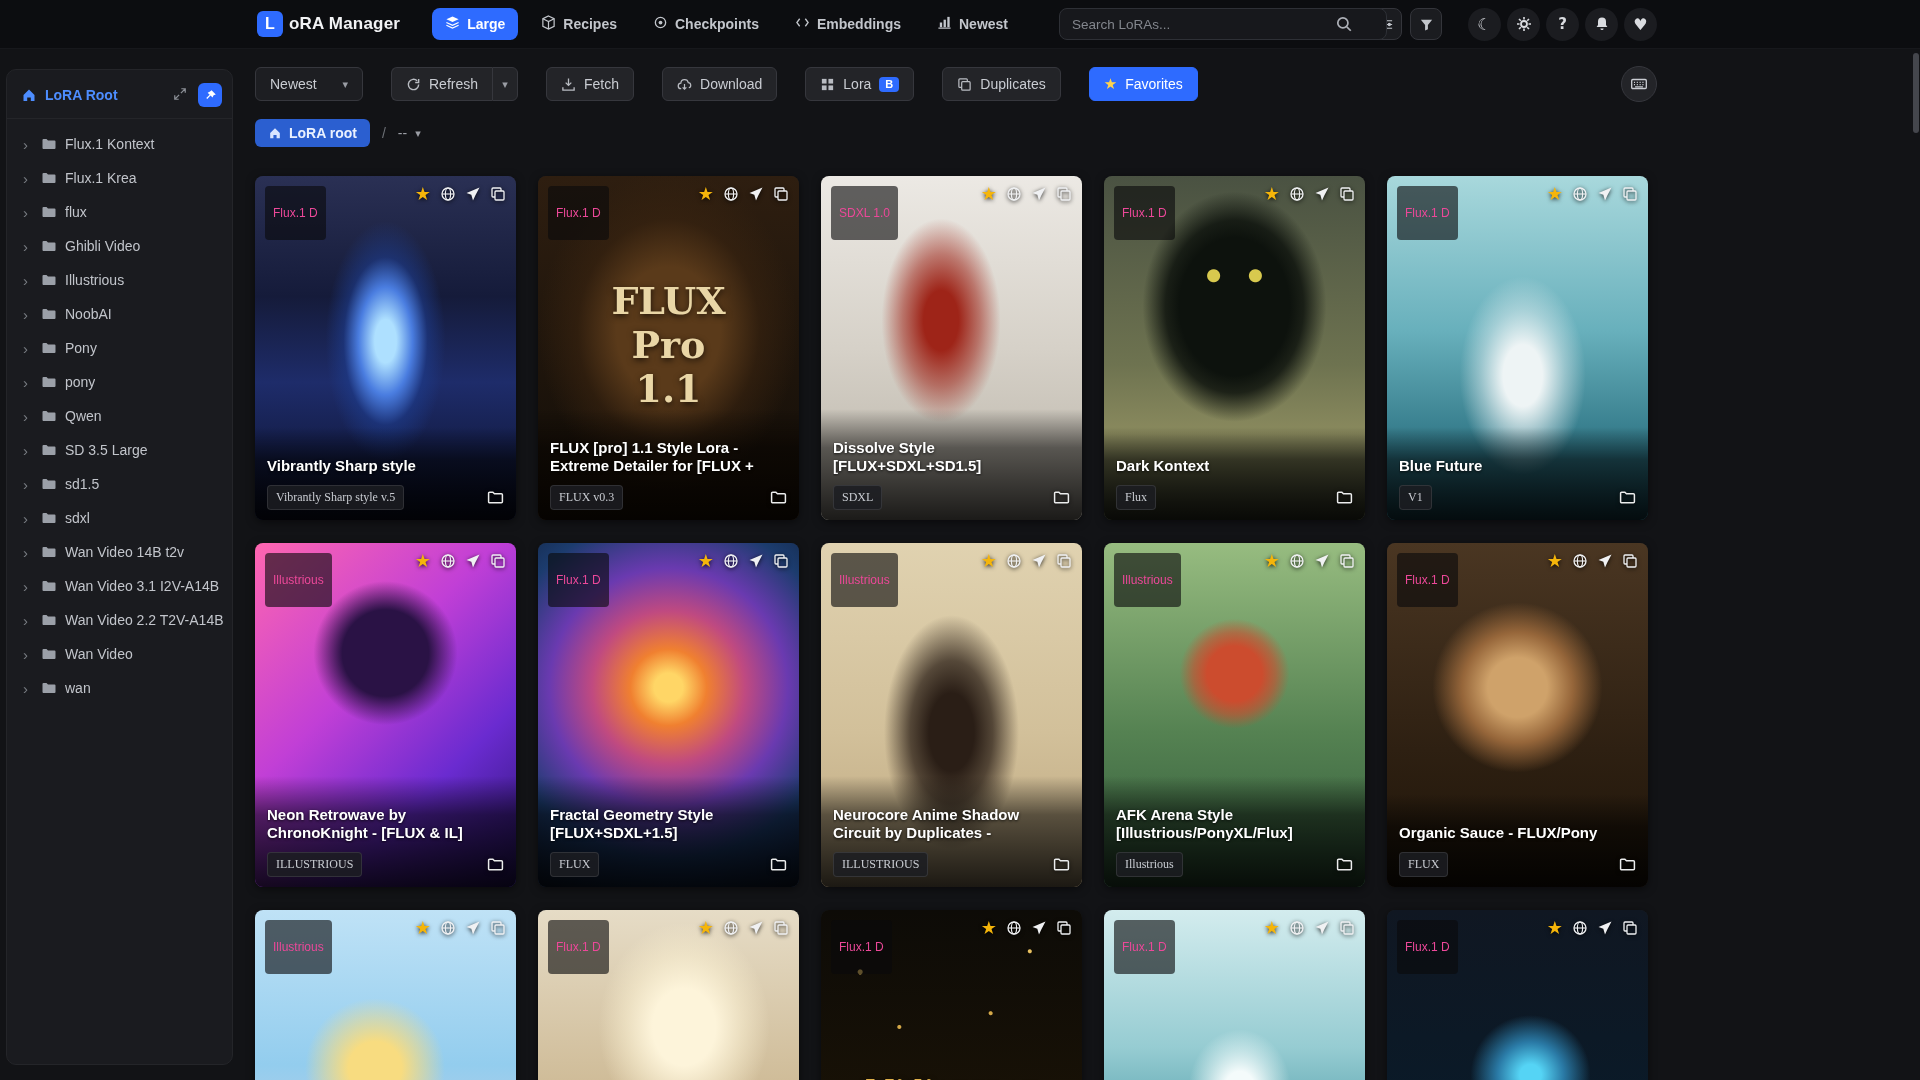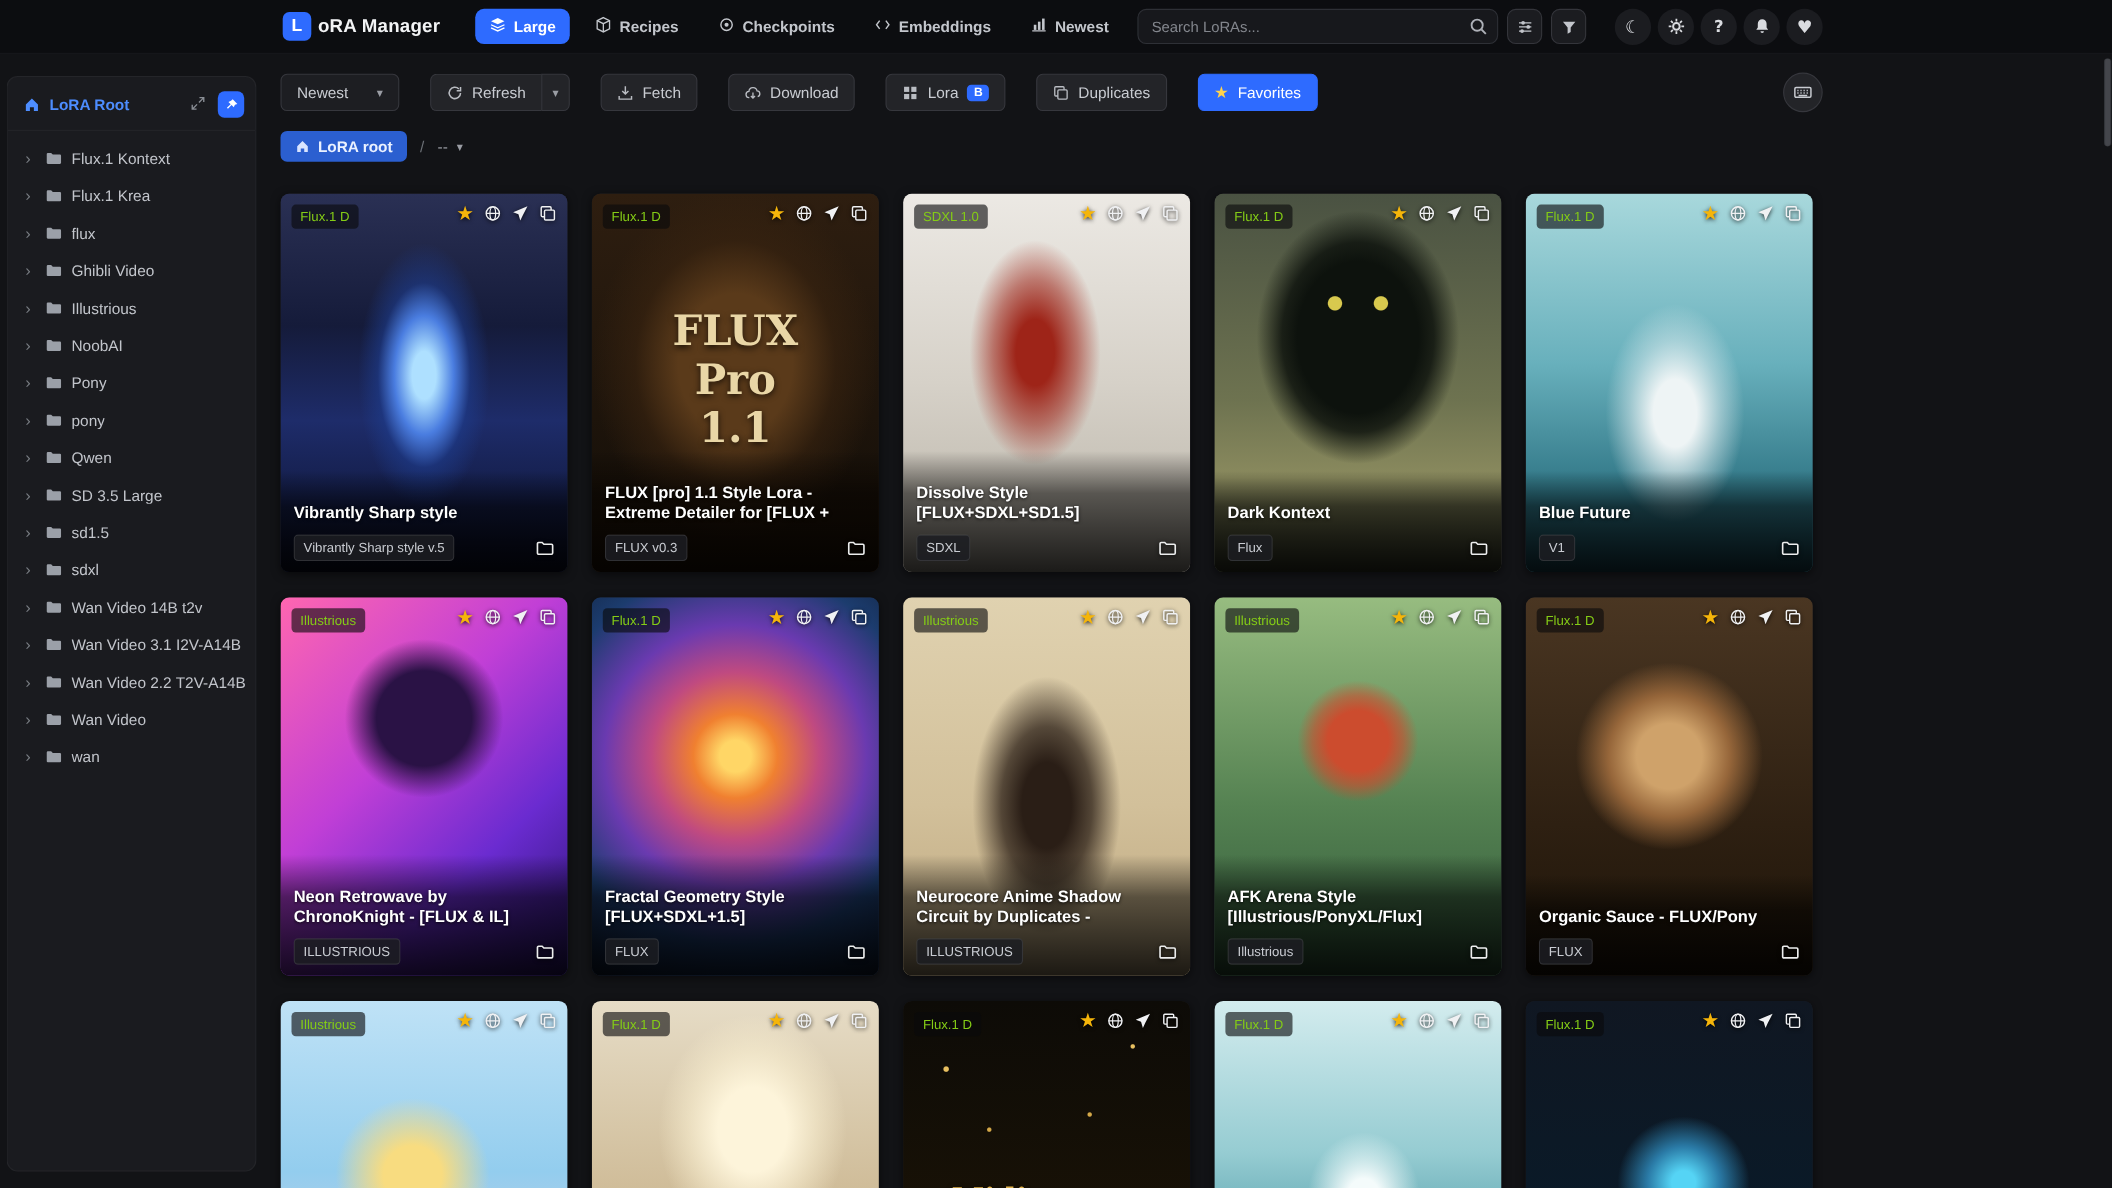--- a/index.html
+++ b/index.html
@@ -15,21 +15,21 @@
     font-weight:bold; font-size:16px; display:flex; align-items:center; justify-content:center; }
   .logo-text { font-weight:bold; font-size:17px; color:#f2f3f5; letter-spacing:.2px; }
   .nav-items { display:flex; align-items:center; gap:10px; margin-left:32px; }
   .nav-item { display:flex; align-items:center; gap:7px; padding:7px 13px; border-radius:8px;
     font-size:14px; font-weight:600; color:#c3c6cc; cursor:pointer; white-space:nowrap; }
   .nav-item.active { background:#2e6bff; color:#fff; }
   .nav-item svg { width:15px; height:15px; }
   .nav-right { margin-left:auto; display:flex; align-items:center; gap:8px; }
   .search { position:relative; width:328px; }
   .search input { width:100%; height:32px; background:#17181c; border:1px solid #2e3036;
-    border-radius:8px; color:#e4e6ea; font-size:13.5px; padding:0 34px 0 12px; outline:none; }
+    border-radius:8px; color:#e4e6ea; font-size:13.5px; padding:0 34px 0 12px; outline:none;margin-left:25px; }
   .search input::placeholder { color:#83868d; }
   .search-ic { position:absolute; right:9px; top:7px; width:18px; height:18px; color:#aeb1b8; cursor:pointer; }
   .sq-btn { width:32px; height:32px; background:#1b1c20; border:1px solid #34353b; border-radius:8px;
     color:#c2c5cb; display:flex; align-items:center; justify-content:center; cursor:pointer; }
   .sq-btn svg { width:15px; height:15px; }
   .round-group { display:flex; align-items:center; gap:6px; margin-left:18px; }
   .rnd { width:33px; height:33px; border-radius:50%; background:#1b1c20; border:none; color:#dadce0;
     font-size:16px; display:flex; align-items:center; justify-content:center; cursor:pointer;
     font-family:"DejaVu Sans",sans-serif; }
   .rnd svg { width:16px; height:16px; }
@@ -88,31 +88,31 @@
   .grid { display:grid; grid-template-columns:repeat(5,261px); gap:23px 22px; margin-top:29px; }
   .card { position:relative; width:261px; height:344px; border-radius:8px; overflow:hidden;
     background:#1c1d21; box-shadow:0 2px 8px rgba(0,0,0,.5); cursor:pointer; }
   .card-img { position:absolute; inset:0; }
   .img-text { position:absolute; top:30%; left:50%; transform:translateX(-50%); width:70%;
     text-align:center; white-space:pre-line; font-family:"DejaVu Serif","Liberation Serif",serif;
     font-weight:bold; color:#e9d6a6; font-size:38px; line-height:1.15;
     text-shadow:0 2px 6px rgba(0,0,0,.7); }
   .img-12 .img-text { color:#e2b34c; font-size:27px; top:48%; width:86%; }
   .model-badge { position:absolute; top:10px; left:10px; background:rgba(10,10,12,.62);
-    border-radius:4px; padding:4px 8px; font-size:12px; color:#84cc16; z-index:3; }
+    border-radius:4px; padding:20px 8px; font-size:12px; color:#ec4899; z-index:3; }
   .card-icons { position:absolute; top:9px; right:10px; display:flex; align-items:center; gap:9px; z-index:3; }
   .ci { color:#f0f1f3; filter:drop-shadow(0 1px 2px rgba(0,0,0,.8)); cursor:pointer; display:flex; }
   .ci svg { width:16px; height:16px; }
   .ci.star { color:#f5b50a; font-size:18px; line-height:1; }
   .card-bottom { position:absolute; left:0; right:0; bottom:0; padding:30px 12px 10px;
     background:linear-gradient(180deg, rgba(0,0,0,0) 0%, rgba(0,0,0,.55) 35%, rgba(0,0,0,.85) 100%);
     z-index:2; }
   .card-title { font-size:15px; font-weight:700; color:#fff; line-height:1.25; margin-bottom:9px;
     text-shadow:0 1px 3px rgba(0,0,0,.8); max-height:38px; overflow:hidden; }
-  .card-foot { display:flex; align-items:center; justify-content:space-between; min-height:24px; }
+  .card-foot { display:flex; align-items:center; justify-content:space-between; min-height:24px;font-family:Liberation Serif, serif; }
   .version-pill { background:rgba(28,29,34,.85); border:1px solid rgba(255,255,255,.1);
     border-radius:4px; padding:4px 8px; font-size:12px; color:#c9ccd2; max-width:200px;
     white-space:nowrap; overflow:hidden; }
   .folder-btn { color:#eceded; display:flex; filter:drop-shadow(0 1px 2px rgba(0,0,0,.8)); }
   .folder-btn svg { width:17px; height:17px; }
 
   
   .img-0 { background:
     radial-gradient(ellipse 60px 120px at 50% 48%, #aee0ff 0 18%, #4a7de0 45%, rgba(30,60,140,.6) 70%, transparent 100%),
     linear-gradient(180deg,#2a3054 0%,#151b3a 35%,#1e2c6a 60%,#0a0f28 100%); }

